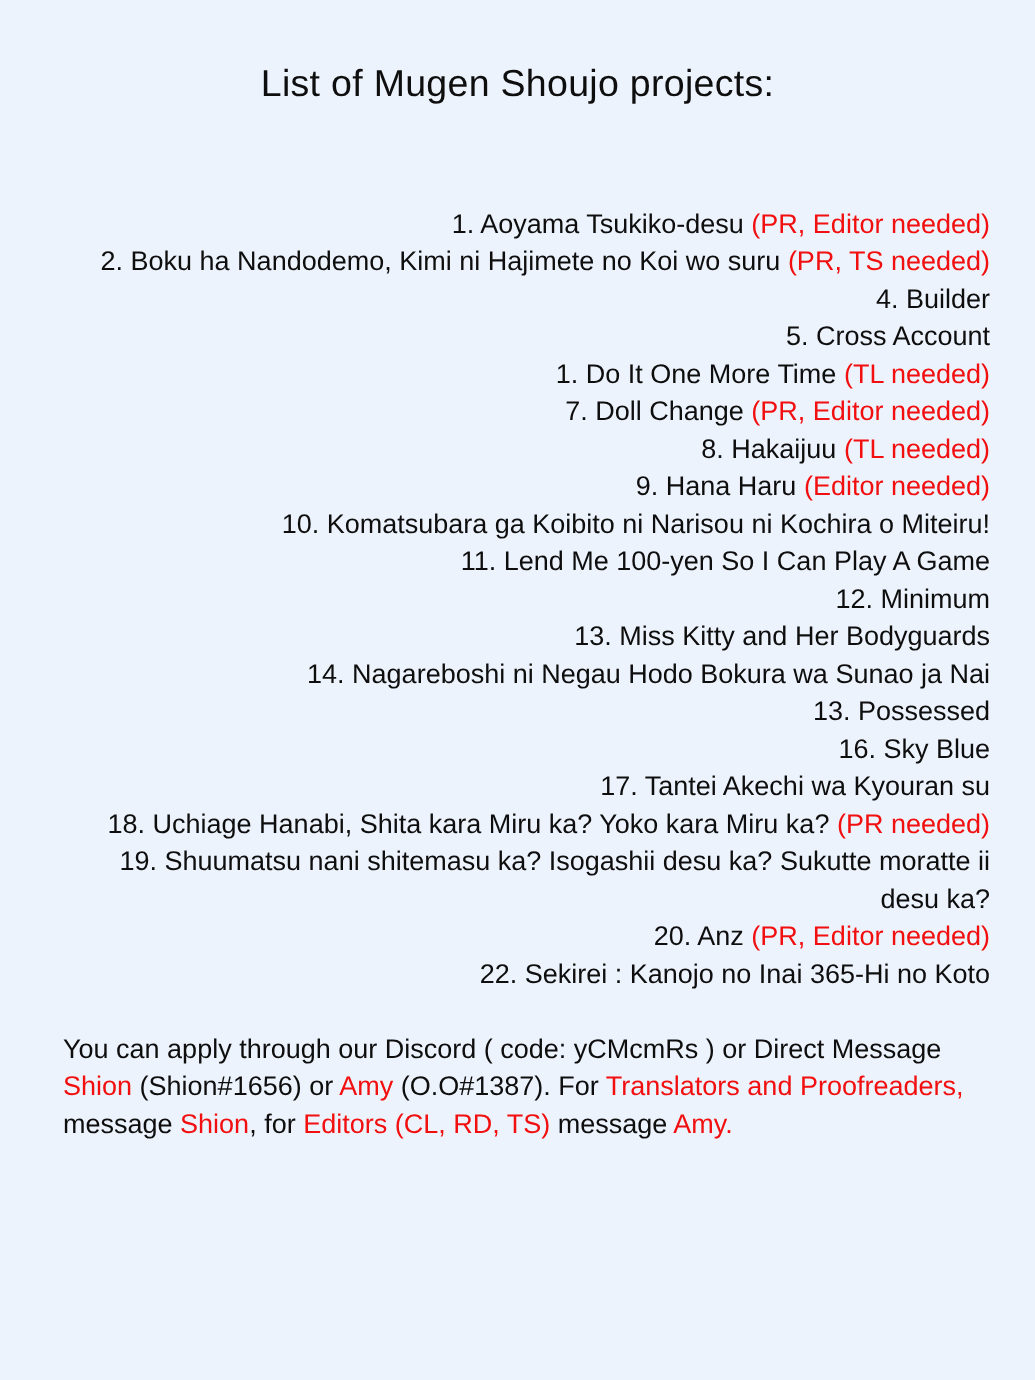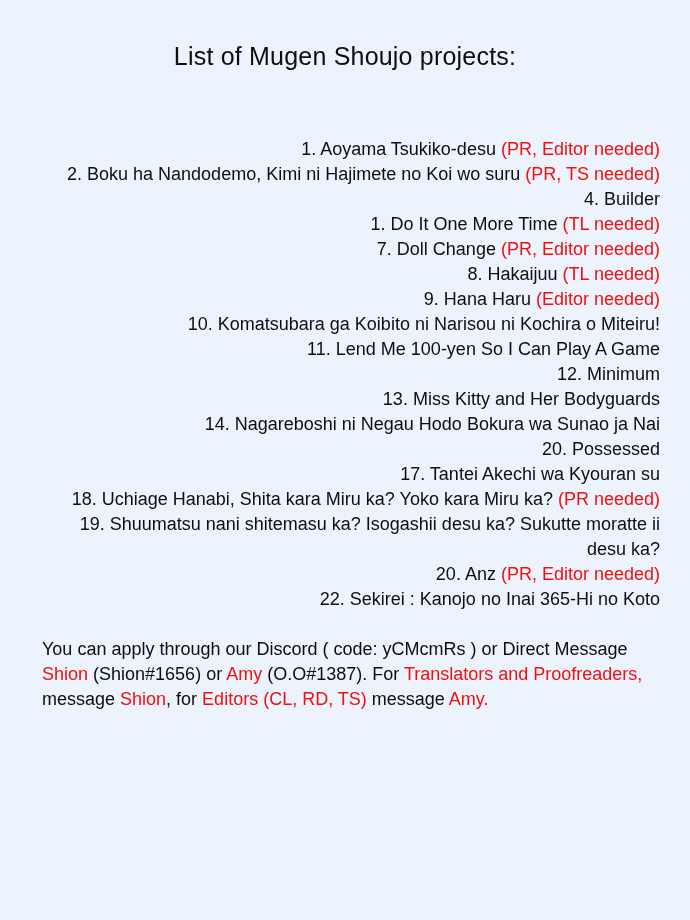--- a/index.html
+++ b/index.html
@@ -51,30 +51,32 @@
 </head>
 <body>
 
 <div class="page">
   <div class="title">List of Mugen Shoujo projects:</div>
 
   <div class="list" id="project-list">
       <div class="item"><span>1. Aoyama Tsukiko-desu</span><span class="red"> (PR, Editor needed)</span></div>
       <div class="item"><span>2. Boku ha Nandodemo, Kimi ni Hajimete no Koi wo suru</span><span class="red"> (PR, TS needed)</span></div>
       <div class="item"><span>4. Builder</span></div>
+      <div class="item"><span>5. Cross Account</span></div>
       <div class="item"><span>1. Do It One More Time</span><span class="red"> (TL needed)</span></div>
       <div class="item"><span>7. Doll Change</span><span class="red"> (PR, Editor needed)</span></div>
       <div class="item"><span>8. Hakaijuu</span><span class="red"> (TL needed)</span></div>
       <div class="item"><span>9. Hana Haru</span><span class="red"> (Editor needed)</span></div>
       <div class="item"><span>10. Komatsubara ga Koibito ni Narisou ni Kochira o Miteiru!</span></div>
       <div class="item"><span>11. Lend Me 100-yen So I Can Play A Game</span></div>
       <div class="item"><span>12. Minimum</span></div>
       <div class="item"><span>13. Miss Kitty and Her Bodyguards</span></div>
       <div class="item"><span>14. Nagareboshi ni Negau Hodo Bokura wa Sunao ja Nai</span></div>
-      <div class="item"><span>20. Possessed</span></div>
+      <div class="item"><span>13. Possessed</span></div>
+      <div class="item"><span>16. Sky Blue</span></div>
       <div class="item"><span>17. Tantei Akechi wa Kyouran su</span></div>
       <div class="item"><span>18. Uchiage Hanabi, Shita kara Miru ka? Yoko kara Miru ka?</span><span class="red"> (PR needed)</span></div>
       <div class="item"><span>19. Shuumatsu nani shitemasu ka? Isogashii desu ka? Sukutte moratte ii desu ka?</span></div>
       <div class="item"><span>20. Anz</span><span class="red"> (PR, Editor needed)</span></div>
       <div class="item"><span>22. Sekirei : Kanojo no Inai 365-Hi no Koto</span></div>
     </div>
 
   <div class="footer" id="apply-note"><span>You can apply through our Discord ( code: yCMcmRs ) or Direct Message </span><span class="red">Shion</span><span> (Shion#1656) or </span><span class="red">Amy</span><span> (O.O#1387). For </span><span class="red">Translators and Proofreaders,</span><span> message </span><span class="red">Shion</span><span>, for </span><span class="red">Editors (CL, RD, TS)</span><span> message </span><span class="red">Amy.</span></div>
 </div>
 

